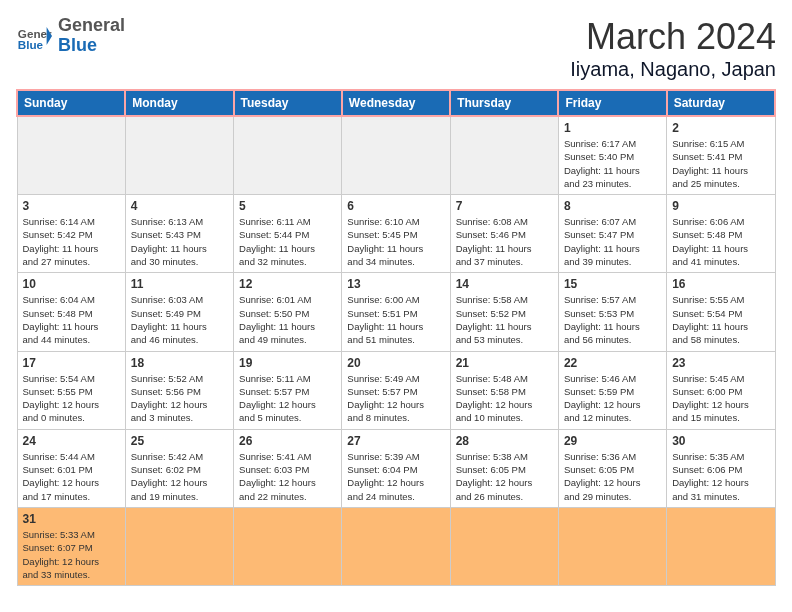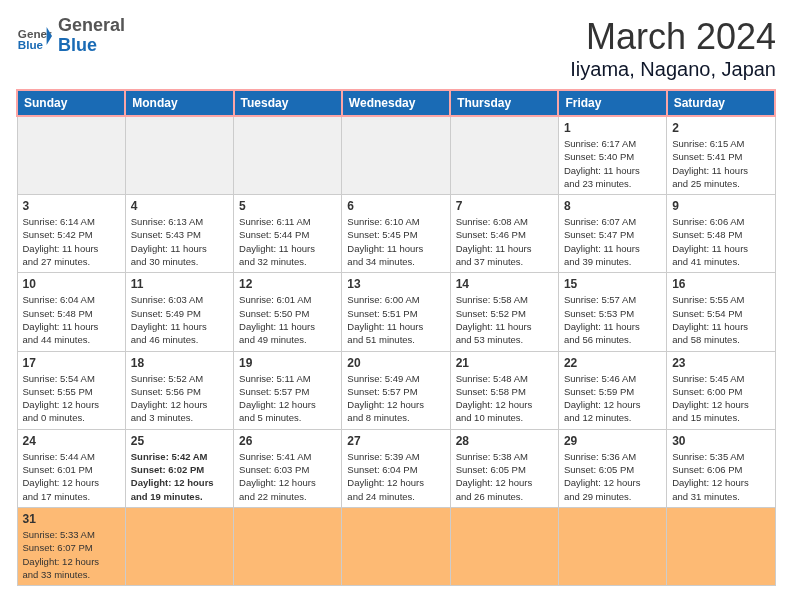--- a/index.html
+++ b/index.html
@@ -290,21 +290,21 @@
       <tr>
         <td>
           <span class="day-number">24</span>
           <div class="day-info" style="white-space: pre-line;">Sunrise: 5:44 AM
 Sunset: 6:01 PM
 Daylight: 12 hours
 and 17 minutes.</div>
         </td>
         <td>
           <span class="day-number">25</span>
-          <div class="day-info" style="white-space: pre-line; font-weight: bold;">Sunrise: 5:42 AM
+          <div class="day-info" style="white-space: pre-line;">Sunrise: 5:42 AM
 Sunset: 6:02 PM
 Daylight: 12 hours
 and 19 minutes.</div>
         </td>
         <td>
           <span class="day-number">26</span>
           <div class="day-info" style="white-space: pre-line;">Sunrise: 5:41 AM
 Sunset: 6:03 PM
 Daylight: 12 hours
 and 22 minutes.</div>

